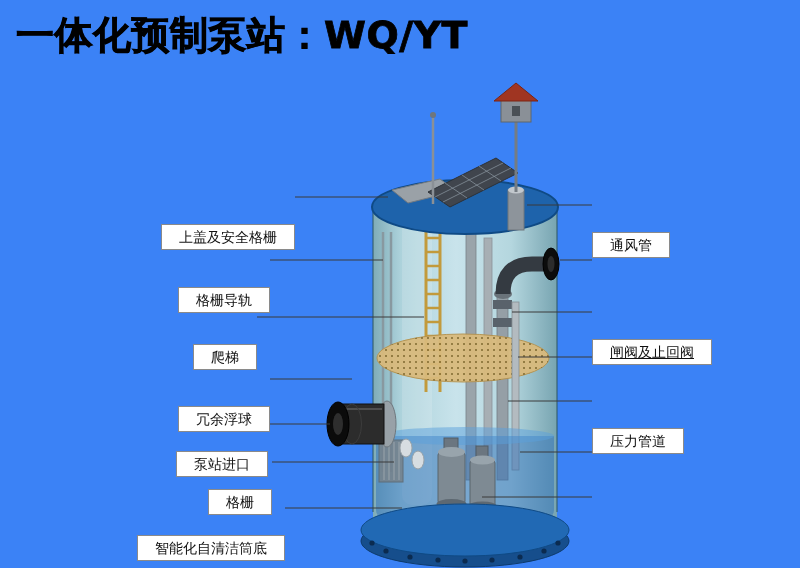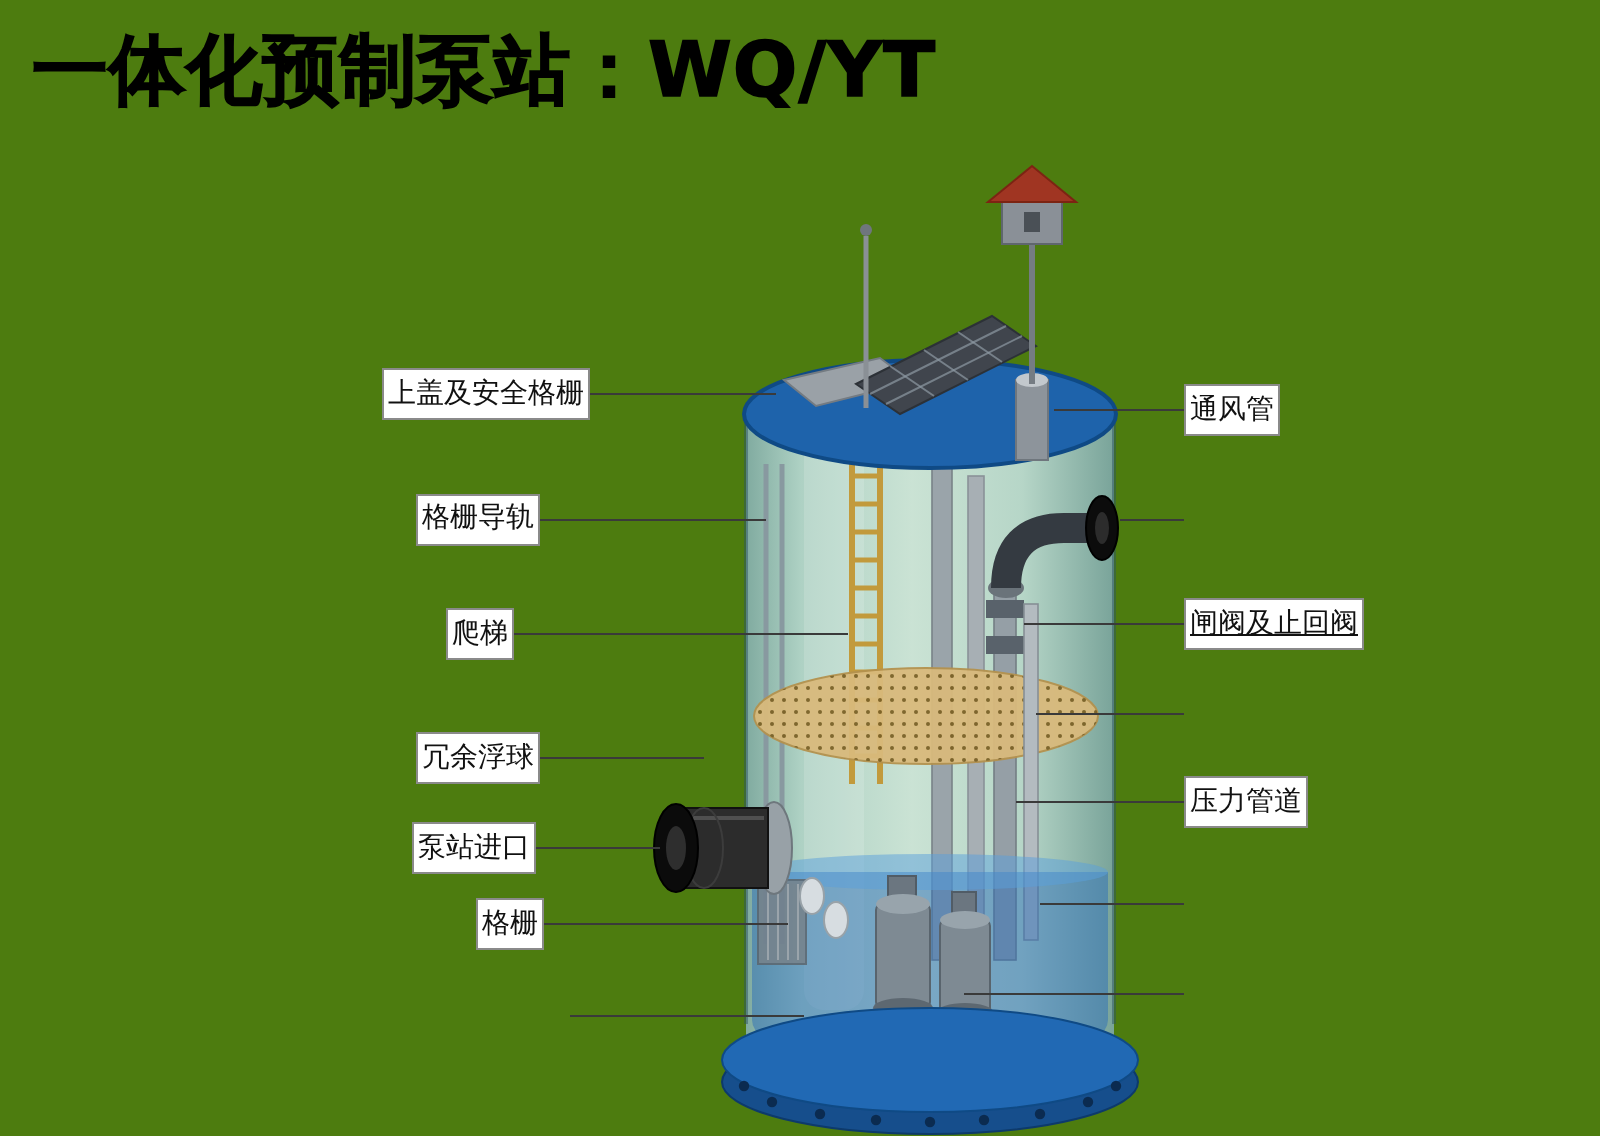--- a/index.html
+++ b/index.html
@@ -1,30 +1,30 @@
 <!DOCTYPE html>
 <html><head>
 <meta charset="utf-8">
 <style>
   html,body { margin:0; padding:0; background:#fff; }
   .page {
-    position:relative; width:800px; height:568px; background:#4d7c0f;
+    position:relative; width:800px; height:568px; background:#3b82f6;
     overflow:hidden; font-family:"DejaVu Sans","Liberation Sans",sans-serif;
   }
   .title {
     position:absolute; left:16px; top:10px;
     font-size:38px; font-weight:900; color:#000;
     -webkit-text-stroke:0.8px #000; letter-spacing:0.5px;
     white-space:nowrap;
   }
   .illustration { position:absolute; left:0; top:0; }
   .label-box {
     position:absolute; border:1px solid #8a8a8a; background:#ffffff;
-    color:#111; font-size:14px; line-height:16px; padding:4px 2px;
-    text-align:center; white-space:nowrap;
+    color:#111; font-size:14px; line-height:16px; padding:4px 17px;
+    text-align:center; white-space:nowrap;margin-top:40px;
   }
 </style>
 </head>
 <body>
 
 <div class="page">
 
   <div class="title">一体化预制泵站：WQ/YT</div>
 
   <svg class="illustration" width="800" height="568" viewBox="0 0 800 568">
@@ -198,23 +198,24 @@
       <line x1="592" y1="260" x2="560" y2="260"></line>
       <line x1="592" y1="312" x2="512" y2="312"></line>
       <line x1="592" y1="357" x2="518" y2="357"></line>
       <line x1="592" y1="401" x2="508" y2="401"></line>
       <line x1="592" y1="452" x2="520" y2="452"></line>
       <line x1="592" y1="497" x2="482" y2="497"></line>
     </g>
   </svg>
 
   <div class="label-box" style="right:505px; top:184px;">上盖及安全格栅</div>
-  <div class="label-box" style="right:530px; top:247px;font-family:Liberation Serif, serif;">格栅导轨</div>
+  <div class="label-box" style="right:530px; top:247px;">格栅导轨</div>
   <div class="label-box" style="right:543px; top:304px;">爬梯</div>
   <div class="label-box" style="right:532px; top:411px;">泵站进口</div>
   <div class="label-box" style="right:530px; top:366px;">冗余浮球</div>
   <div class="label-box" style="right:528px; top:449px;text-align:right;">格栅</div>
+  <div class="label-box" style="right:515px; top:495px;">智能化自清洁筒底</div>
 
   <div class="label-box" style="left:592px; top:192px;">通风管</div>
   <div class="label-box" style="left:592px; top:299px;text-decoration:underline;">闸阀及止回阀</div>
   <div class="label-box" style="left:592px; top:388px;">压力管道</div>
 
 </div>
 
 </body></html>

